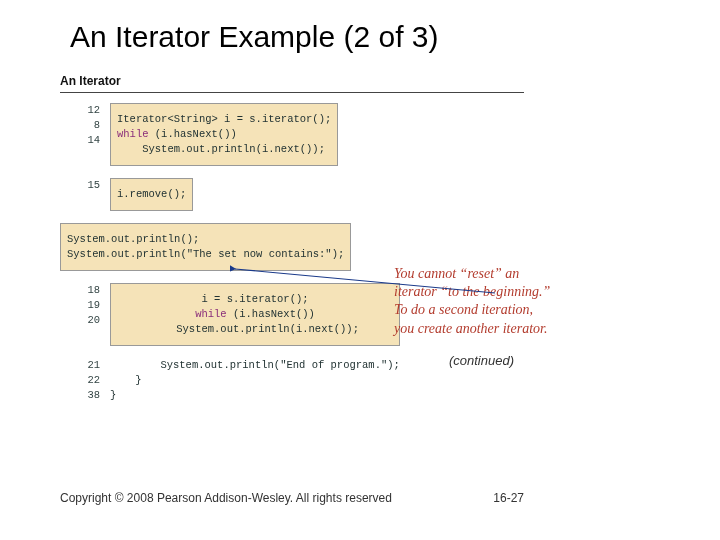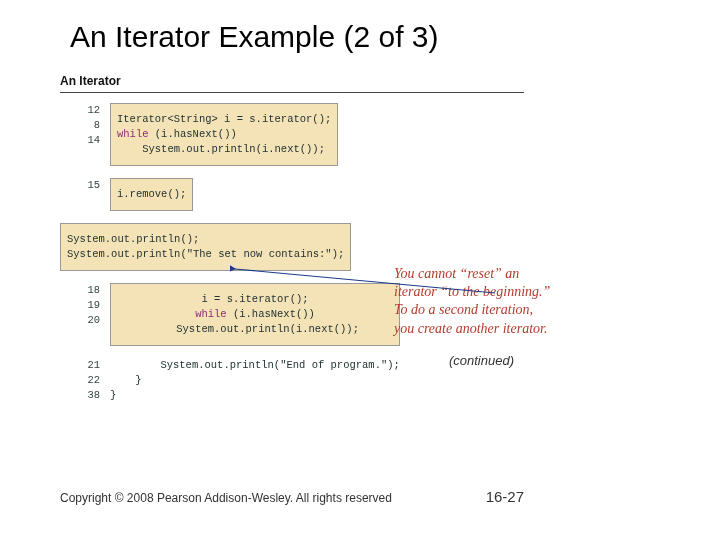--- a/index.html
+++ b/index.html
@@ -14,21 +14,21 @@
   .ln { font-family: "Courier New", monospace; font-size: 10.5px; color: #344; text-align: right; line-height: 15px; height: 15px; }
   .codecol { position: relative; flex: 1; }
   .codebox { background: #f5e3b8; border: 1px solid #999; padding: 8px 6px; display: inline-block; min-width: 0; }
   .cline { font-family: "Courier New", monospace; font-size: 10.5px; color: #233; line-height: 15px; height: 15px; white-space: pre; }
   .kw { color: #8a2e7a; }
   .plaincode { font-family: "Courier New", monospace; font-size: 10.5px; color: #233; line-height: 15px; height: 15px; white-space: pre; }
   .gap { height: 12px; }
   .annot { position: absolute; right: -30px; top: 162px; width: 160px; font-family: Georgia, "Times New Roman", serif; font-size: 14px; font-style: italic; color: #b33c2e; line-height: 1.3; }
   .cont { position: absolute; right: 70px; top: 353px; font-family: Liberation Sans, sans-serif; font-style: italic; font-size: 13px; color: #333; }
   .footerL { position: absolute; left: 60px; bottom: 35px; font-size: 12px; color: #333; }
-  .footerR { position: absolute; right: 60px; bottom: 35px; font-size: 15px; color: #333; }
+  .footerR { position: absolute; right: 60px; bottom: 35px; font-size: 12px; color: #333; }
   .arrow { position: absolute; pointer-events: none; }
 </style>
 </head>
 <body>
 
 <div class="slide">
   <h1 class="title">An Iterator Example (2 of 3)</h1>
 
   <div>
     <div class="subhead">An Iterator</div>

